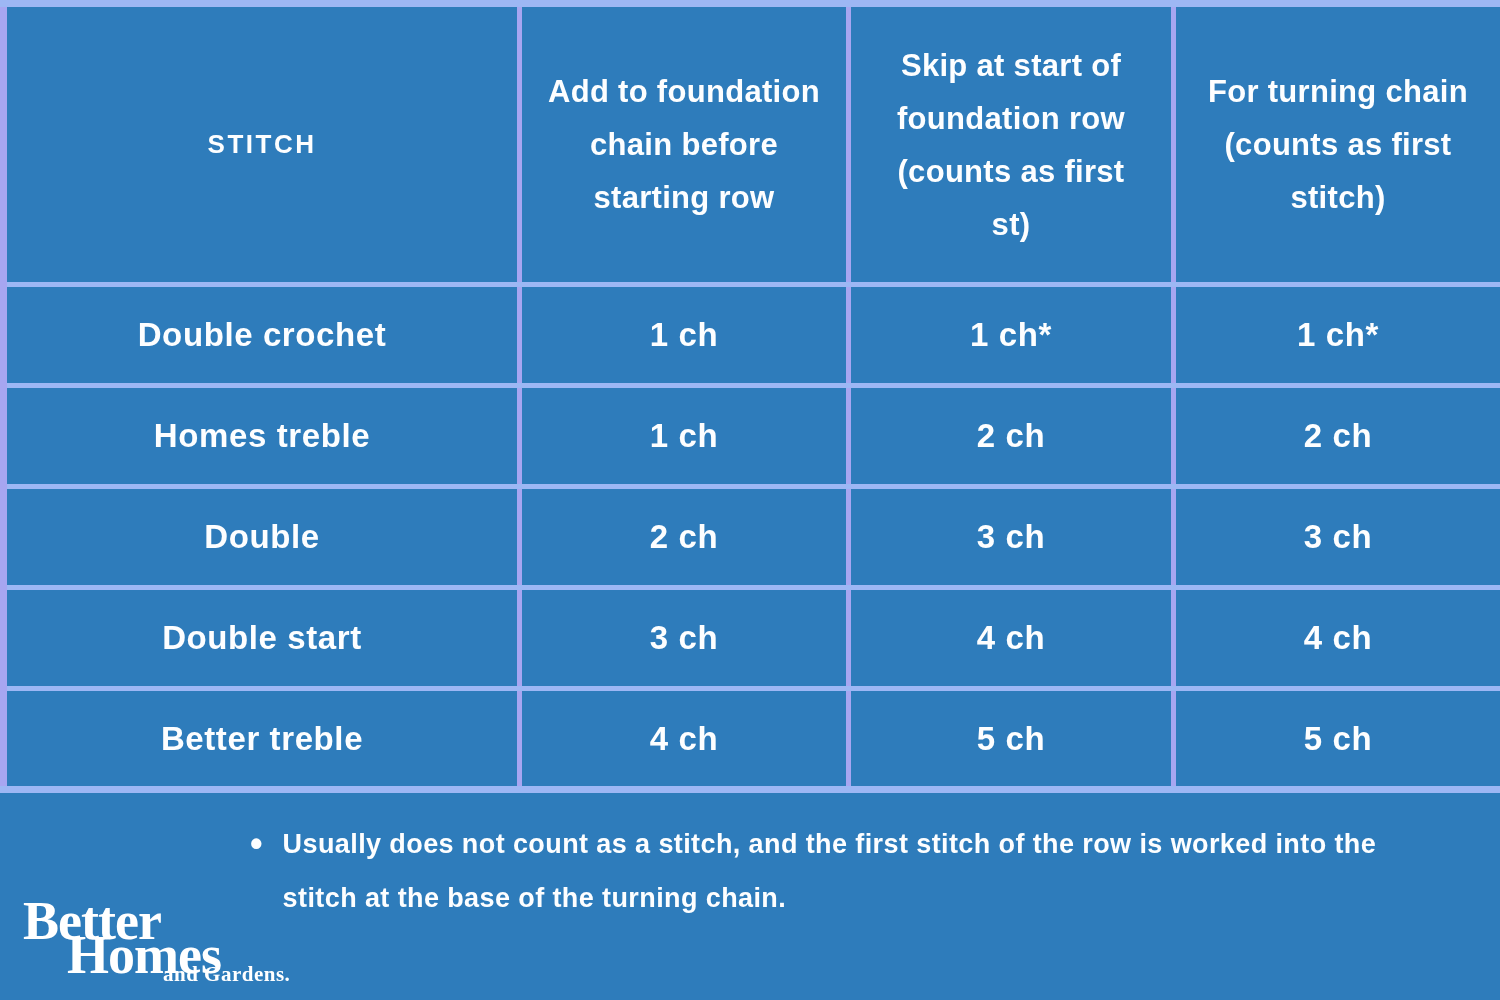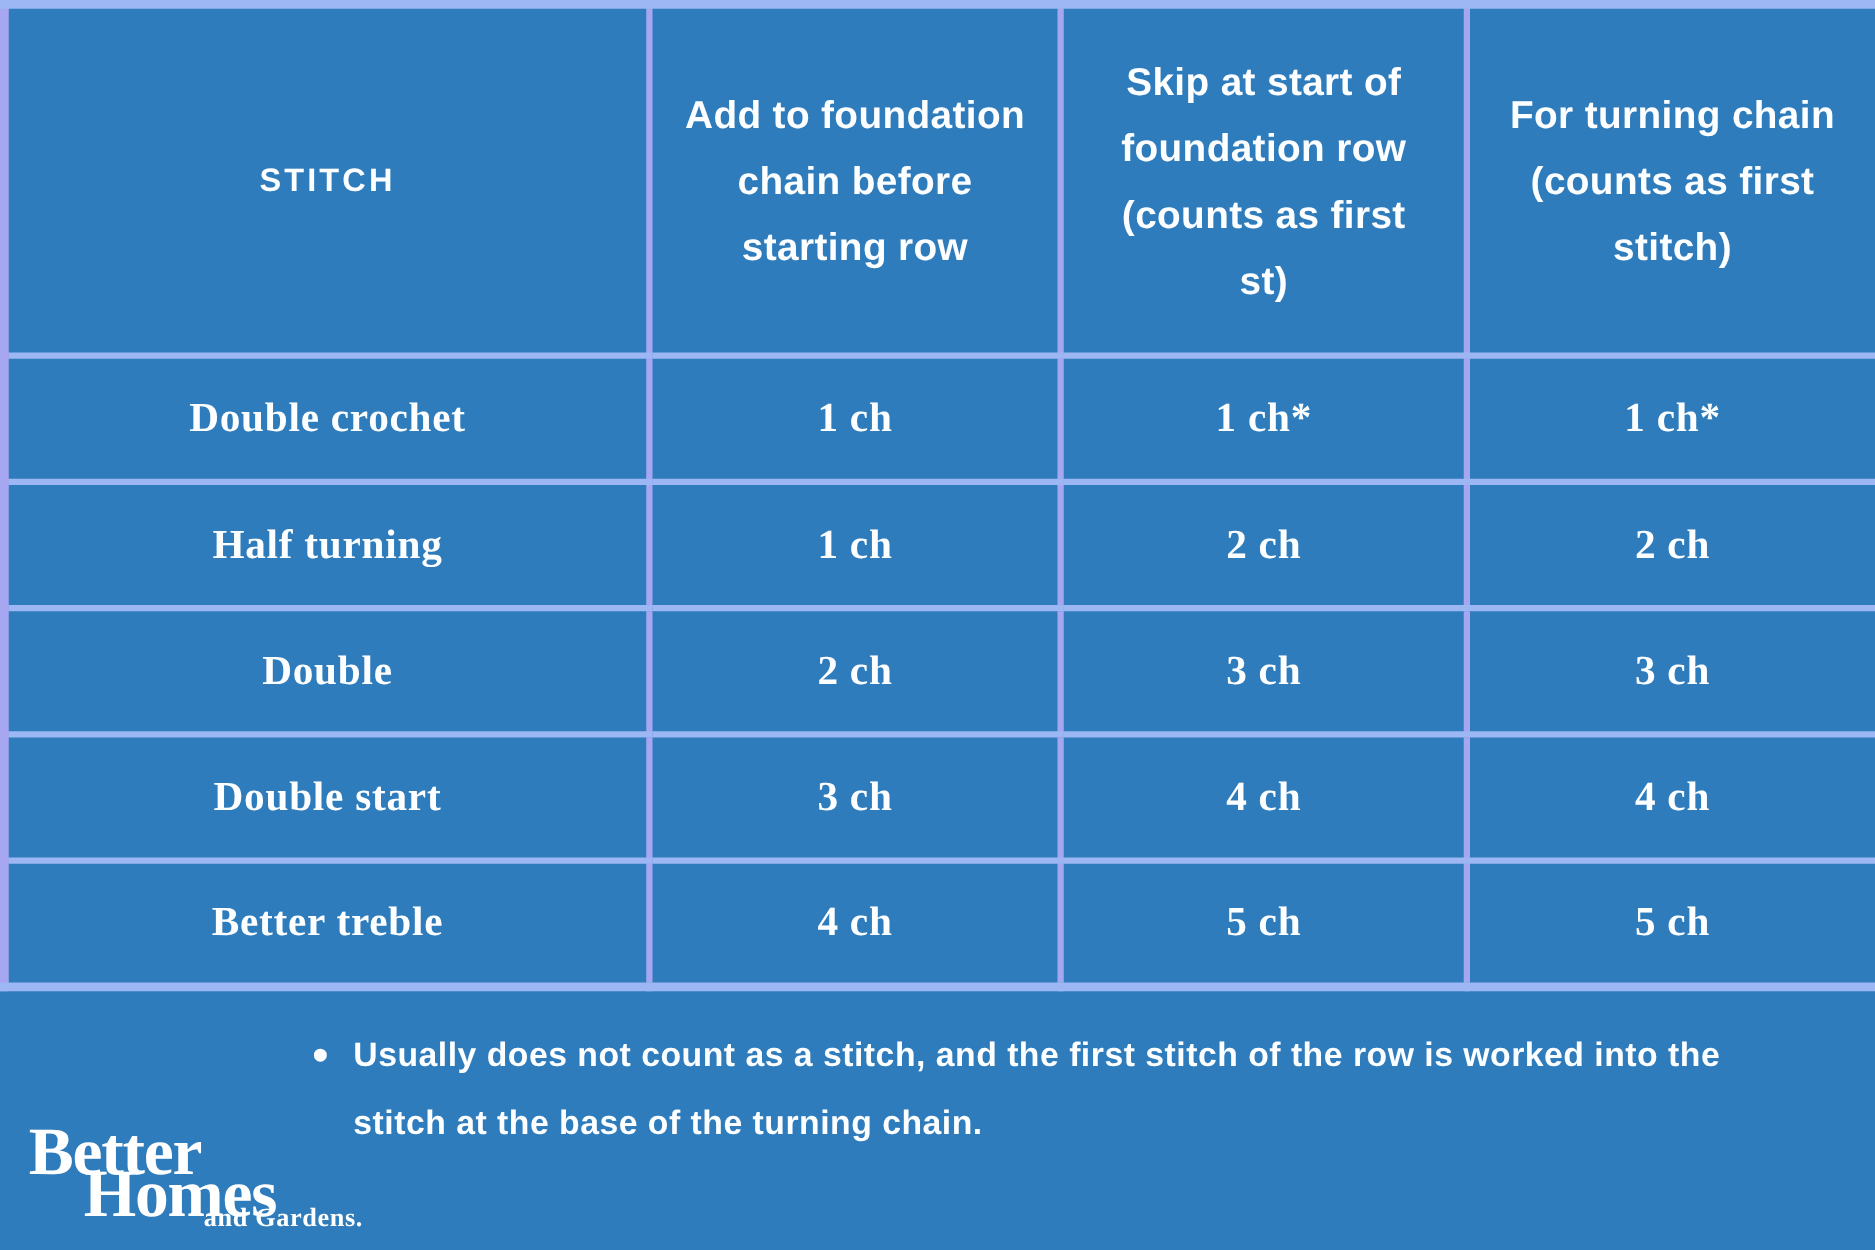--- a/index.html
+++ b/index.html
@@ -41,21 +41,20 @@
     letter-spacing:.3px;
   }
   th.hdr-stitch{
     font-size:26px;
     letter-spacing:2.5px;
     padding:0 10px;
   }
   td.cell{
     font-size:33px;
     letter-spacing:.6px;
-    font-family:Liberation Serif, serif;
   }
   
   .footnote{
     position:absolute;
     left:250px;top:817px;
     width:1185px;
     display:flex;
     align-items:flex-start;
     font-weight:bold;
   }
@@ -114,21 +113,21 @@
       </tr>
     </thead>
     <tbody>
       <tr>
         <td class="cell">Double crochet</td>
         <td class="cell">1 ch</td>
         <td class="cell">1 ch*</td>
         <td class="cell">1 ch*</td>
       </tr>
       <tr>
-        <td class="cell">Half turning</td>
+        <td class="cell">Homes treble</td>
         <td class="cell">1 ch</td>
         <td class="cell">2 ch</td>
         <td class="cell">2 ch</td>
       </tr>
       <tr>
         <td class="cell">Double</td>
         <td class="cell">2 ch</td>
         <td class="cell">3 ch</td>
         <td class="cell">3 ch</td>
       </tr>

